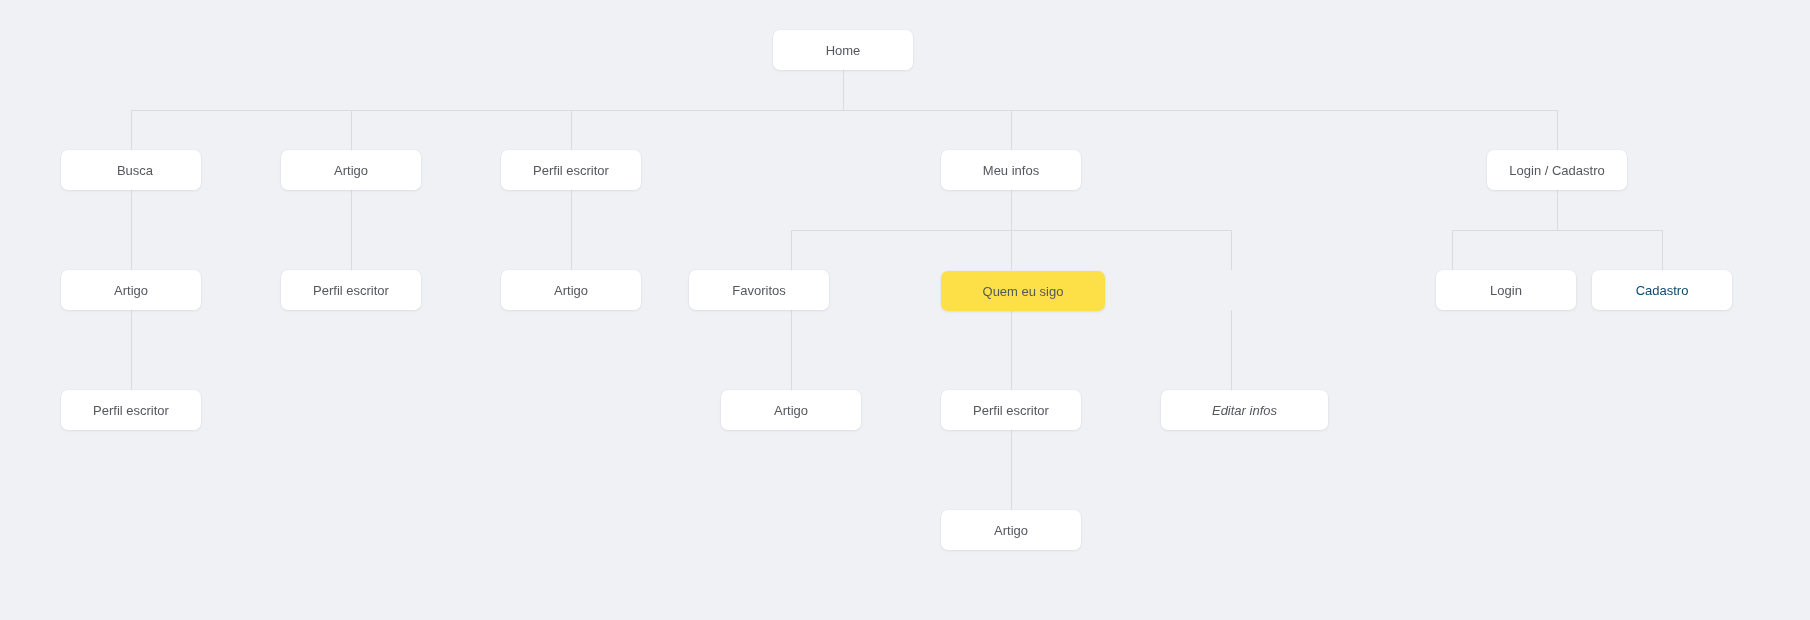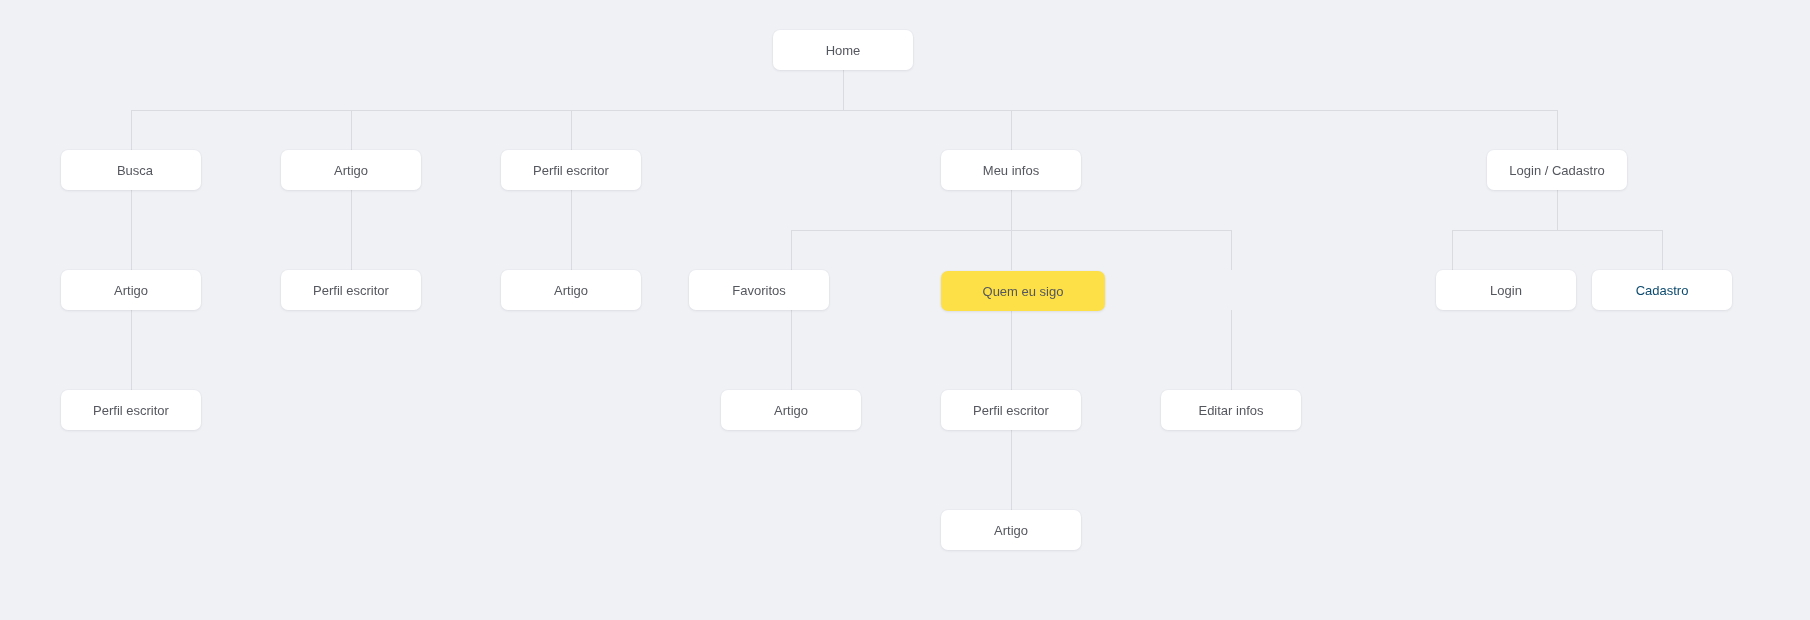--- a/index.html
+++ b/index.html
@@ -122,20 +122,20 @@
       </div>
       <div class="node" style="left: 61px; top: 390px; width: 140px; height: 40px; background: rgb(255, 255, 255);">
         <span class="node-label" style="color: rgb(85, 87, 94);">Perfil escritor</span>
       </div>
       <div class="node" style="left: 721px; top: 390px; width: 140px; height: 40px; background: rgb(255, 255, 255);">
         <span class="node-label" style="color: rgb(85, 87, 94);">Artigo</span>
       </div>
       <div class="node" style="left: 941px; top: 390px; width: 140px; height: 40px; background: rgb(255, 255, 255);">
         <span class="node-label" style="color: rgb(85, 87, 94);">Perfil escritor</span>
       </div>
-      <div class="node" style="left: 1161px; top: 390px; width: 140px; height: 40px; background: rgb(255, 255, 255);">
+      <div class="node" style="left: 1161px; top: 390px; width: 167px; height: 40px; background: rgb(255, 255, 255); font-style: italic;">
         <span class="node-label" style="color: rgb(85, 87, 94);">Editar infos</span>
       </div>
       <div class="node" style="left: 941px; top: 510px; width: 140px; height: 40px; background: rgb(255, 255, 255);">
         <span class="node-label" style="color: rgb(85, 87, 94);">Artigo</span>
       </div>
     </div>
 </div>
 
 </body></html>

